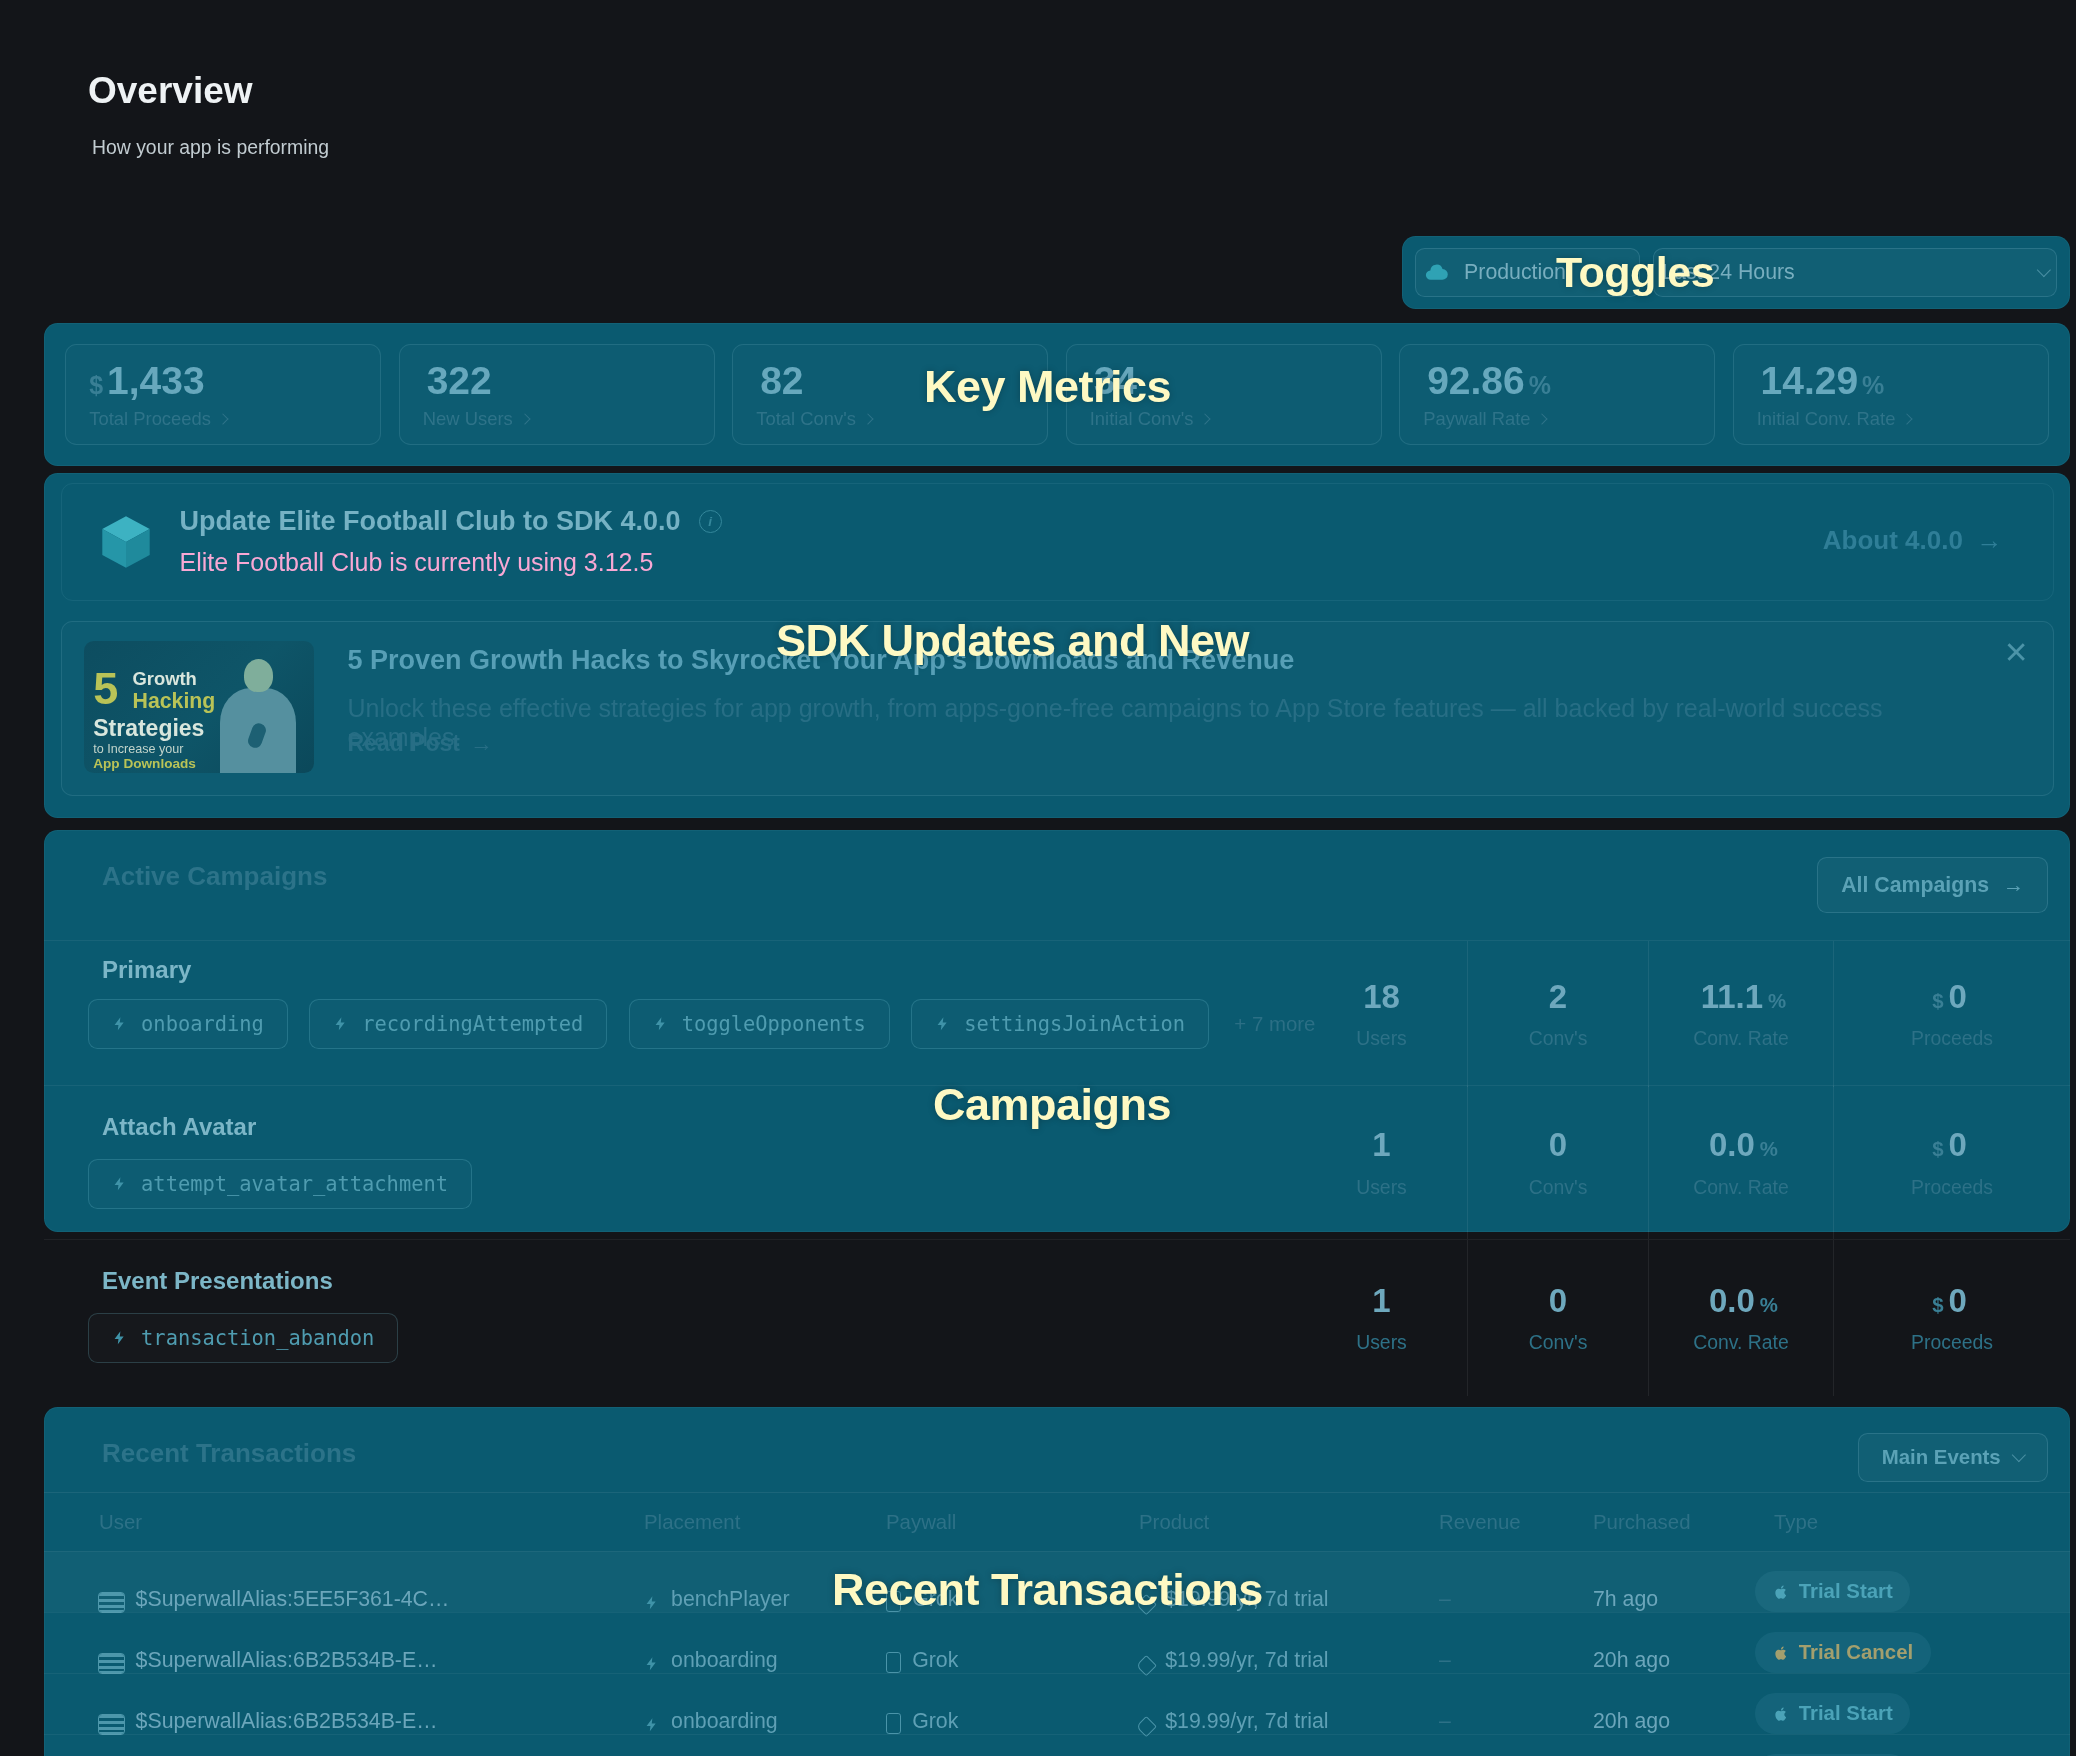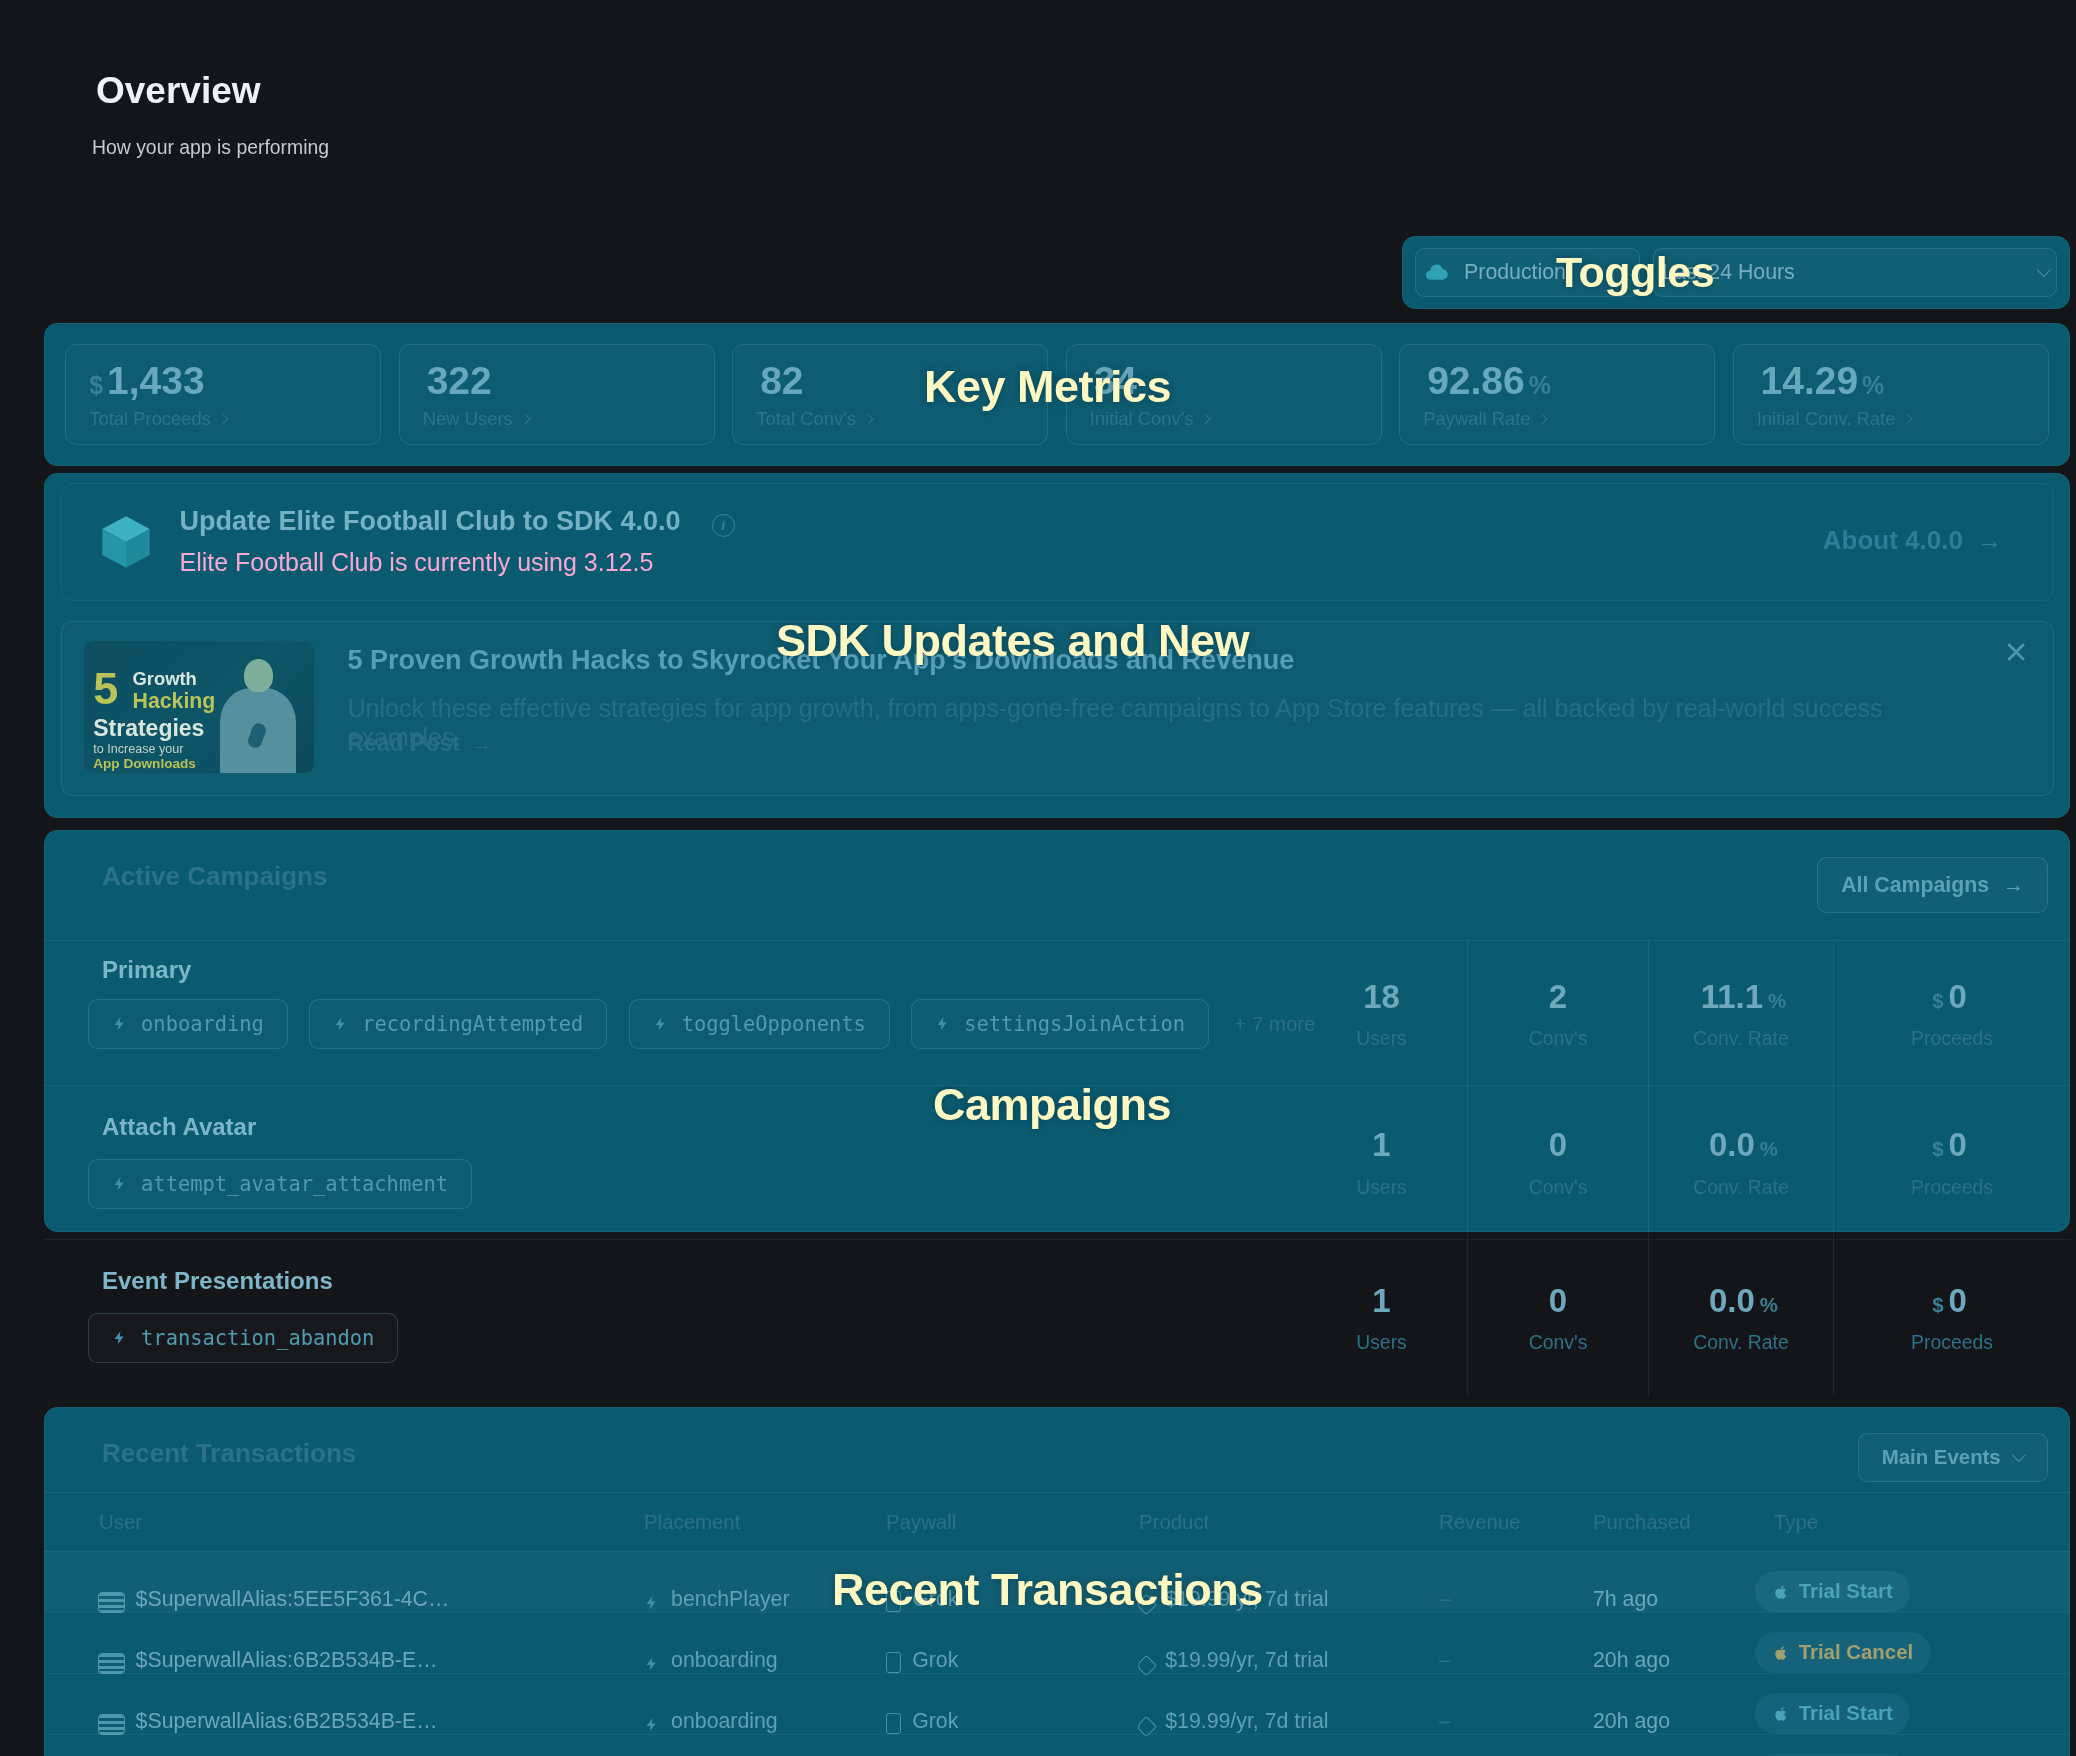--- a/index.html
+++ b/index.html
@@ -1,21 +1,21 @@
 <!DOCTYPE html>
 <html><head>
 <meta charset="utf-8">
 <style>
   html,body{margin:0;padding:0;background:#131519;}
   body{width:2077px;height:1756px;overflow:hidden;position:relative;
        font-family:"Liberation Sans",sans-serif;-webkit-font-smoothing:antialiased;}
   .canvas{position:absolute;inset:0;}
 
   
-  .page-title{position:absolute;left:96px;top:70px;font-size:37px;font-weight:700;color:#eef2f4;}
+  .page-title{position:absolute;left:88px;top:70px;font-size:37px;font-weight:700;color:#eef2f4;}
   .page-subtitle{position:absolute;left:92px;top:136px;font-size:19.4px;color:#c2ccd1;}
 
   
   .sec{position:absolute;background:#0a5a70;border-radius:13.6px;
        box-shadow:inset 0 0 0 1px rgba(180,230,240,0.05);}
   .sec-toggles{left:1402px;top:236px;width:668px;height:73px;display:flex;align-items:center;gap:13.6px;padding:0 12.6px;box-sizing:border-box;}
   .sec-metrics{left:44px;top:323px;width:2026px;height:143px;display:flex;gap:17.5px;padding:21.3px;box-sizing:border-box;}
   .sec-sdk{left:44px;top:473px;width:2026px;height:345px;}
   .sec-campaigns{left:44px;top:830px;width:2026px;height:402px;}
   .sec-transactions{left:44px;top:1407px;width:2026px;height:408px;}
@@ -38,21 +38,21 @@
   .metric-pre,.metric-suf{font-size:25px;font-weight:700;color:#397f95;}
   .metric-label{font-size:18.4px;color:#2e7389;display:flex;align-items:center;gap:7.8px;}
   .chev{width:6.8px;height:6.8px;border-right:1.9px solid #2e7389;border-top:1.9px solid #2e7389;
         transform:rotate(45deg);display:inline-block;flex:none;}
 
   
   .sdk-banner{position:absolute;left:16.5px;right:16.5px;top:9.7px;height:116px;
               border:1px solid rgba(170,225,240,0.08);border-radius:11.6px;display:flex;align-items:center;}
   .cube-svg{width:54px;height:56px;margin-left:37px;flex:none;}
   .sdk-text{margin-left:27px;}
-  .sdk-title{font-size:27px;font-weight:700;color:#76b2c4;display:flex;align-items:flex-end;gap:31px;}
+  .sdk-title{font-size:27px;font-weight:700;color:#76b2c4;display:flex;align-items:center;gap:18px;}
   .info-dot{width:21.3px;height:21.3px;border-radius:50%;border:1.9px solid #34879b;color:#34879b;
             font-size:13.6px;font-weight:700;display:inline-flex;align-items:center;justify-content:center;font-style:italic;}
   .sdk-sub{font-size:25px;color:#f9a8d4;margin-top:11.6px;}
   .sdk-action{position:absolute;right:50px;top:41px;font-size:26px;font-weight:700;color:#2f7e97;
               display:flex;align-items:center;gap:13.6px;cursor:pointer;}
   .arrow-glyph{font-weight:400;}
 
   
   .blog-card{position:absolute;left:16.5px;right:16.5px;top:148px;height:173px;
              border:1px solid rgba(170,225,240,0.12);border-radius:11.6px;background:rgba(255,255,255,0.015);cursor:pointer;}

